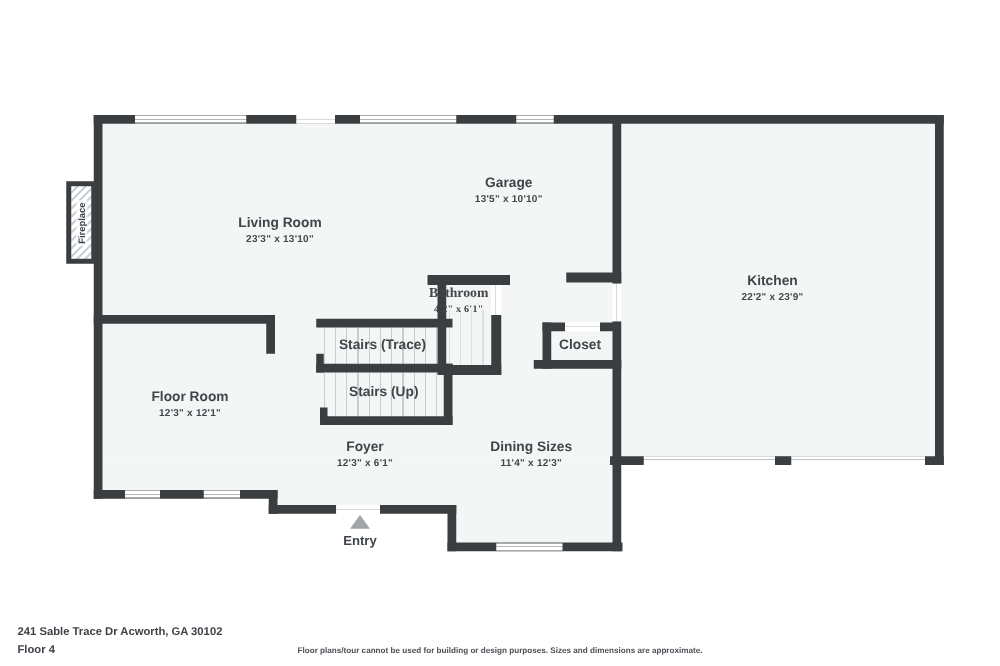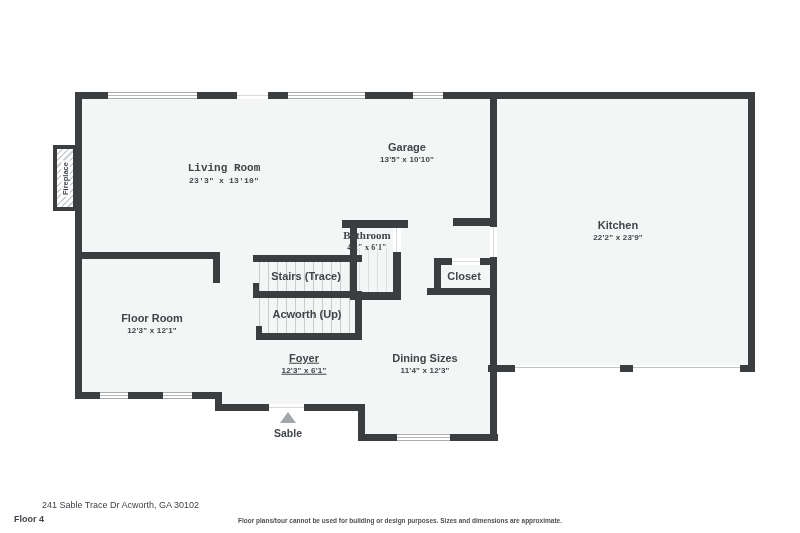--- a/index.html
+++ b/index.html
@@ -27,21 +27,21 @@
     border:4px solid var(--wall); box-sizing:border-box;
     background:repeating-linear-gradient(135deg,#fff 0 3px,#cdd0d2 3px 4.5px);
     display:flex; align-items:center; justify-content:center; overflow:visible; }
   .fireplace span { transform:rotate(-90deg); font-size:7.5px; font-weight:600;
     color:var(--label); white-space:nowrap; background:rgba(255,255,255,.75); padding:0 2px; }
   .entry-arrow { position:absolute; left:280px; top:412px; width:0; height:0;
     border-left:8px solid transparent; border-right:8px solid transparent;
     border-bottom:11px solid var(--entry-arrow); }
   .entry-label { position:absolute; left:288px; top:427px; transform:translateX(-50%);
     font-size:10.5px; font-weight:700; color:var(--label); }
-  .address { position:absolute; left:14px; top:500px; font-size:9px; font-weight:400; color:#3e434a;margin-left:28px; }
+  .address { position:absolute; left:14px; top:500px; font-size:9px; font-weight:700; color:#3e434a; }
   .floor-label { position:absolute; left:14px; top:514px; font-size:9px; font-weight:700; color:#3e434a; }
   .disclaimer { position:absolute; left:50%; top:517px; transform:translateX(-50%);
     font-size:6.5px; font-weight:600; color:#4c5156; white-space:nowrap; }
 </style>
 </head>
 <body>
 
 <div id="stage">
 
   <div class="fill" style="left:82px; top:99px; width:666px; height:266px;"></div>
@@ -97,58 +97,58 @@
   <div class="gap-v" style="left:490px; top:227px; height:30px;"></div>
   <div class="gap-h" style="left:452px; top:258px; width:28px;"></div>
 
   <div class="garage-door" style="left:515px; top:365px; width:225px;"></div>
   <div class="wall" style="left:620px; top:365px; width:13px; height:7px;"></div>
 
   <div class="fireplace">
     <span>Fireplace</span>
   </div>
 
-  <div class="room-label" style="left:224px; top:174px;font-family:Liberation Mono, monospace;">
+  <div class="room-label" style="left:224px; top:185px;">
     <div class="room-name">Living Room</div>
     <div class="room-dims">23'3" x 13'10"</div>
   </div>
   <div class="room-label" style="left:407px; top:153px;">
     <div class="room-name">Garage</div>
     <div class="room-dims">13'5" x 10'10"</div>
   </div>
   <div class="room-label" style="left:618px; top:231px;">
     <div class="room-name">Kitchen</div>
     <div class="room-dims">22'2" x 23'9"</div>
   </div>
   <div class="room-label" style="left:367px; top:241px;font-family:Liberation Serif, serif;">
     <div class="room-name">Bathroom</div>
     <div class="room-dims">4'2" x 6'1"</div>
   </div>
   <div class="room-label" style="left:152px; top:324px;">
     <div class="room-name">Floor Room</div>
     <div class="room-dims">12'3" x 12'1"</div>
   </div>
-  <div class="room-label" style="left:304px; top:364px;text-decoration:underline;">
+  <div class="room-label" style="left:292px; top:364px;">
     <div class="room-name">Foyer</div>
     <div class="room-dims">12'3" x 6'1"</div>
   </div>
   <div class="room-label" style="left:425px; top:364px;">
     <div class="room-name">Dining Sizes</div>
     <div class="room-dims">11'4" x 12'3"</div>
   </div>
   <div class="room-label" style="left:464px; top:277px;">
     <div class="room-name">Closet</div>
   </div>
   <div class="room-label" style="left:306px; top:277px;">
     <div class="room-name">Stairs (Trace)</div>
   </div>
   <div class="room-label" style="left:307px; top:315px;">
-    <div class="room-name">Acworth (Up)</div>
+    <div class="room-name">Stairs (Up)</div>
   </div>
 
   <div class="entry-arrow"></div>
-  <div class="entry-label">Sable</div>
+  <div class="entry-label">Entry</div>
 
   <div class="address">241 Sable Trace Dr Acworth, GA 30102</div>
   <div class="floor-label">Floor 4</div>
   <div class="disclaimer">Floor plans/tour cannot be used for building or design purposes. Sizes and dimensions are approximate.</div>
 
 </div>
 
 </body></html>

